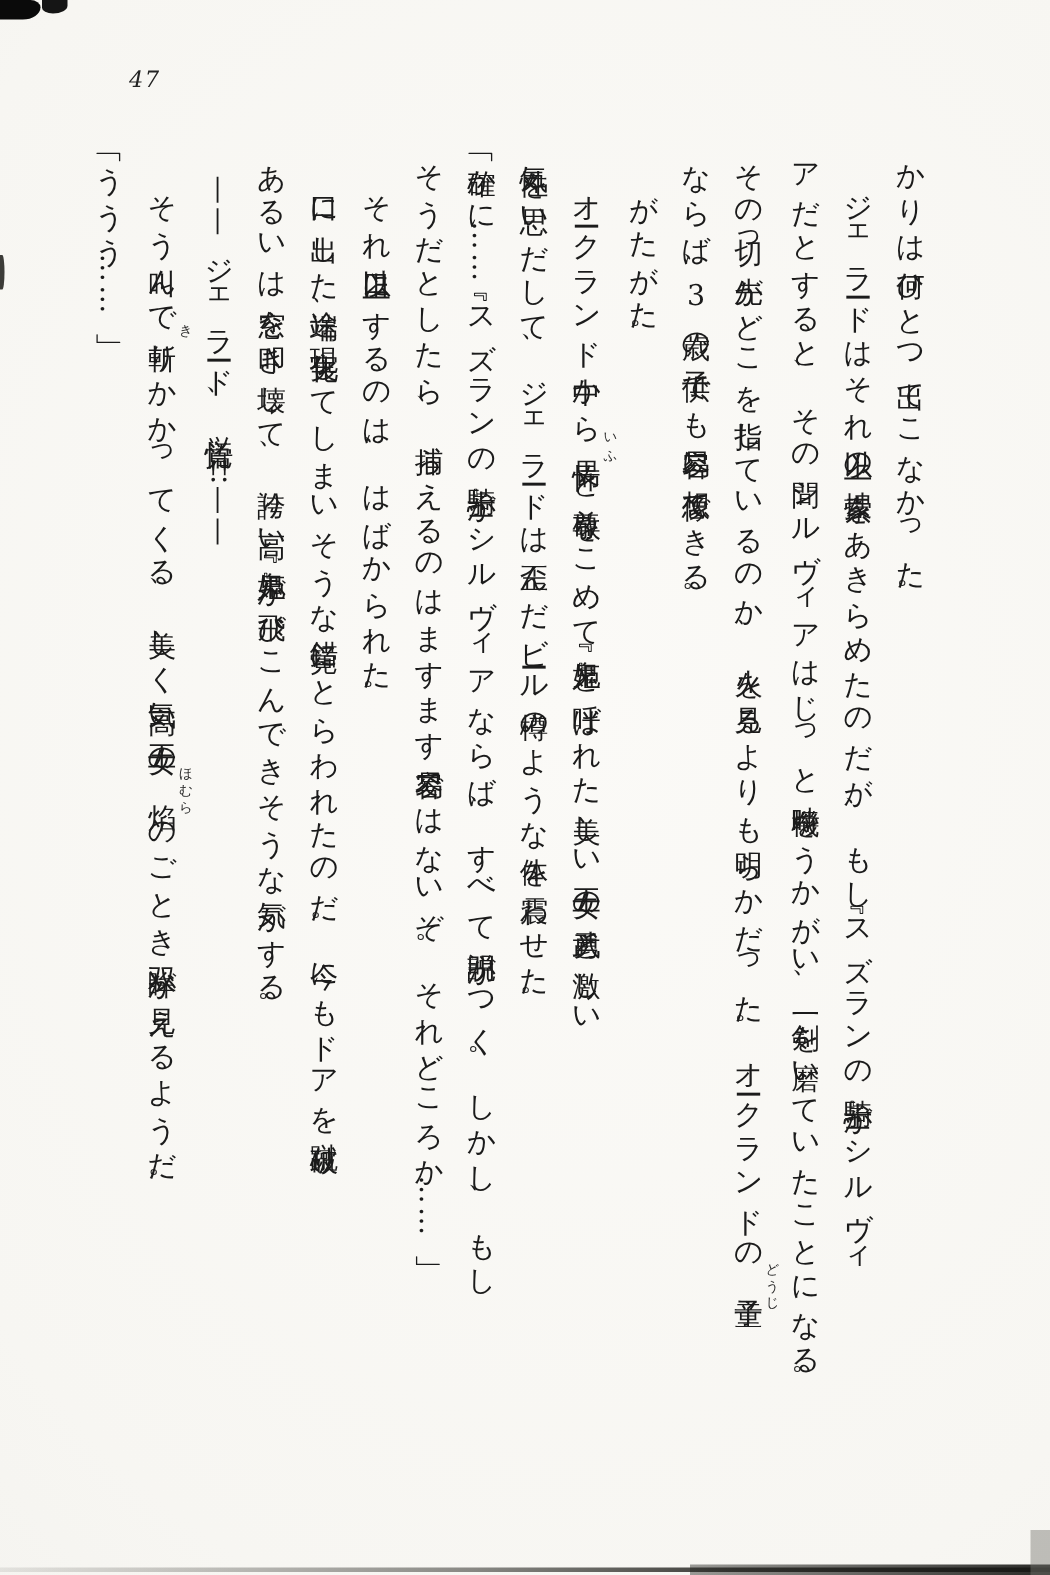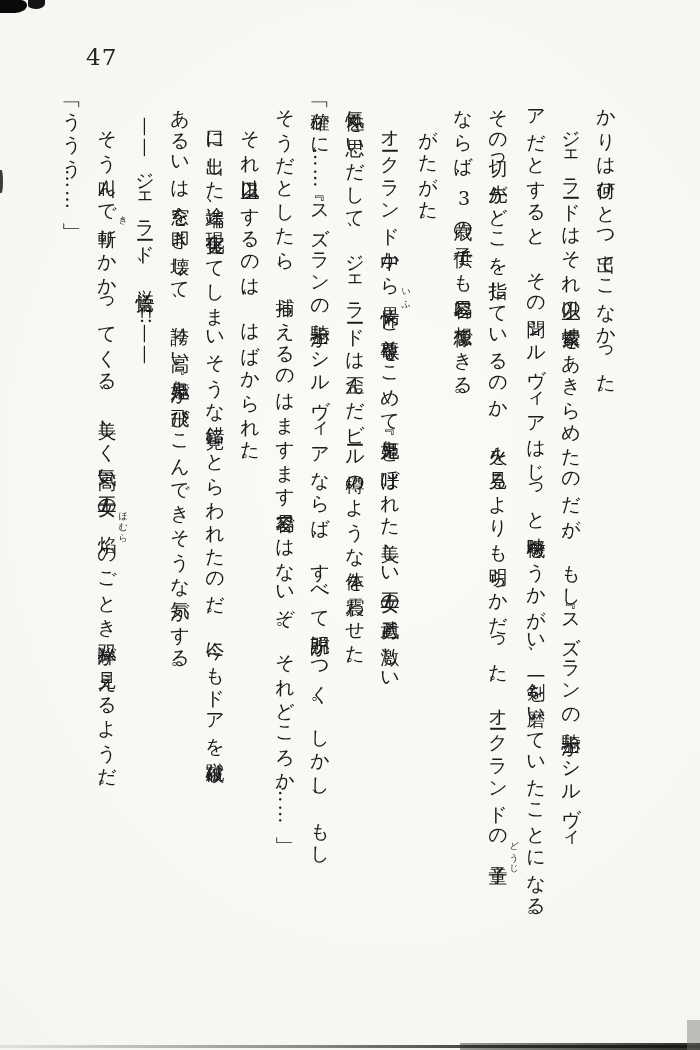--- a/index.html
+++ b/index.html
@@ -12,21 +12,22 @@
     height: 1050px;
     background:
       radial-gradient(ellipse 120% 100% at 55% 45%, #fbfaf7 0%, #f7f6f2 60%, #f1f0ec 100%);
     overflow: hidden;
     font-family: "DejaVu Serif", "Liberation Serif", serif;
   }
   .page-number {
     position: absolute;
     left: 86px;
     top: 44px;
-    font-size: 23px;
+    font-size: 15px;
+    font-style: italic;
     color: #232323;
     letter-spacing: 1px;
   }
   .vtext {
     position: absolute;
     top: 96px;
     right: 76px;
     width: 562px;
     height: 868px;
     writing-mode: vertical-rl;

